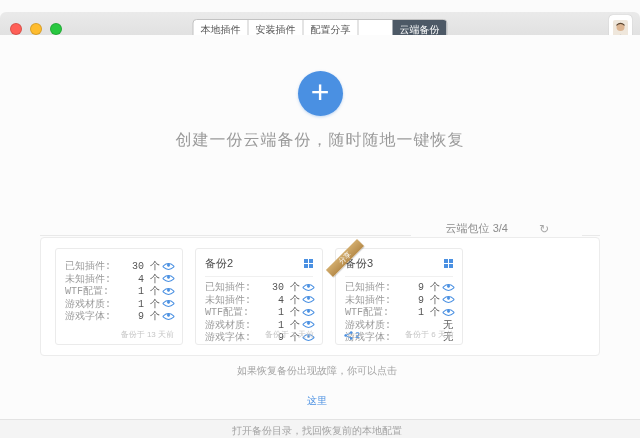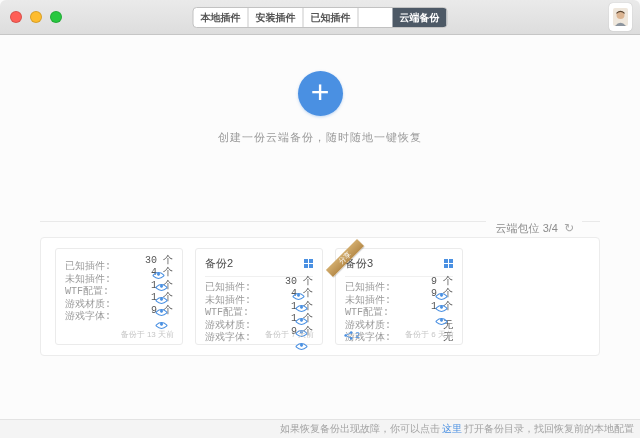--- a/index.html
+++ b/index.html
@@ -4,25 +4,24 @@
 <style>
   html,body{margin:0;padding:0;}
   body{
     width:640px;height:438px;position:relative;overflow:hidden;
     background:#fbfbfb;
     font-family:"Liberation Sans","DejaVu Sans",sans-serif;
     -webkit-font-smoothing:antialiased;
   }
   
   .titlebar{
-    position:absolute;top:0;left:0;right:0;height:34px;
+    position:absolute;top:12px;left:0;right:0;height:34px;
     background:linear-gradient(#eaeaea,#dddddd);
     border-bottom:1px solid #c6c6c6;
     border-radius:6px 6px 0 0;
-    font-weight:bold;
   }
   .lights{position:absolute;left:10px;top:11px;display:flex;gap:8px;}
   .light{width:12px;height:12px;border-radius:50%;border:0.5px solid rgba(0,0,0,.15);box-sizing:border-box;cursor:pointer;}
   .light.red{background:#ff5f57;}
   .light.yellow{background:#febc2e;}
   .light.green{background:#28c840;}
   .tabs{
     position:absolute;left:50%;top:7px;transform:translateX(-50%);
     display:flex;background:#fff;border:1px solid #c2c2c2;border-radius:4px;overflow:hidden;
   }
@@ -39,24 +38,24 @@
     display:flex;align-items:center;justify-content:center;cursor:pointer;
   }
   
   .content{position:absolute;top:35px;left:0;right:0;bottom:18px;background:#fcfcfc;}
   .hero{position:absolute;top:36px;left:0;right:0;text-align:center;}
   .plus-btn{
     width:45px;height:45px;border-radius:50%;background:#4a90e2;margin:0 auto;
     color:#fff;font-size:32px;font-weight:300;line-height:42px;text-align:center;
     cursor:pointer;box-shadow:0 1px 3px rgba(74,144,226,.35);
   }
-  .hero-caption{margin-top:14px;font-size:11px;color:#9a9a9a;letter-spacing:1px;}
+  .hero-caption{margin-top:14px;font-size:16px;color:#9a9a9a;letter-spacing:1px;}
   .divider{
     position:absolute;top:186px;left:40px;right:40px;
-    display:flex;align-items:flex-start;font-size:11px;color:#8c8c8c;
+    display:flex;align-items:flex-end;font-size:11px;color:#8c8c8c;gap:25px;
   }
   .divider .line{height:1px;background:#e9e9e9;}
   .divider .line.long{flex:1;}
   .divider .line.short{width:18px;}
   .divider-label{margin:0 6px 0 10px;white-space:nowrap;}
   .refresh{color:#a8a8a8;font-size:12px;margin-right:8px;cursor:pointer;}
   
   .slots{
     position:absolute;top:202px;left:40px;right:40px;height:119px;
     background:#fff;border:1px solid #ececec;border-radius:4px;
@@ -69,21 +68,21 @@
   .card-head{
     display:flex;justify-content:space-between;align-items:center;
     padding-bottom:5px;border-bottom:1px solid #f0f0f0;
   }
   .card-title{font-size:11px;color:#4a4a4a;white-space:nowrap;}
   .grid-icon{display:grid;grid-template-columns:4px 4px;gap:1px;cursor:pointer;}
   .grid-icon i{width:4px;height:4px;background:#4a90e2;display:block;}
   .stats{margin-top:4px;}
   .srow{display:flex;justify-content:space-between;align-items:center;height:12.5px;font-size:10px;font-family:Liberation Mono, monospace;}
   .sl{color:#9b9b9b;}
-  .sv{color:#555;display:flex;align-items:center;gap:4px;flex-direction:column;}
+  .sv{color:#555;display:flex;align-items:center;gap:4px;}
   .eye{
     display:inline-block;width:7px;height:7px;border:1px solid #4a90e2;
     border-radius:80% 10%;transform:rotate(45deg);position:relative;cursor:pointer;flex:0 0 auto;
   }
   .eye::after{content:"";position:absolute;width:3px;height:3px;border-radius:50%;background:#4a90e2;top:1px;left:1px;}
   .card-foot{position:absolute;right:8px;bottom:4px;font-size:8px;color:#c6c6c6;}
   .ribbon{
     position:absolute;top:4px;left:-13px;width:44px;line-height:10px;
     transform:rotate(-45deg);background:linear-gradient(#d2ac6c,#b68b4a);
     color:#fff;font-size:7px;text-align:center;z-index:2;
@@ -91,37 +90,37 @@
   }
   .share-badge{
     position:absolute;left:8px;bottom:4px;display:flex;align-items:center;gap:2px;
     color:#4a90e2;font-size:9px;cursor:pointer;
   }
   
   .statusbar{
     position:absolute;bottom:0;left:0;right:0;height:18px;
     background:#f4f4f4;border-top:1px solid #e3e3e3;
     display:flex;align-items:center;justify-content:flex-end;
-    font-size:10px;color:#a3a3a3;padding-right:6px;white-space:nowrap;
+    font-size:10px;color:#a3a3a3;padding-right:6px;white-space:nowrap;flex-direction:column;
   }
   .statusbar a{color:#4a90e2;text-decoration:none;margin:16px 2px;cursor:pointer;}
 </style>
 </head>
 <body>
 
 <div class="titlebar">
   <div class="lights">
     <span class="light red"></span>
     <span class="light yellow"></span>
     <span class="light green"></span>
   </div>
   <div class="tabs">
     <div class="tab">本地插件</div>
     <div class="tab">安装插件</div>
-    <div class="tab">已知插件</div>
+    <div class="tab">配置分享</div>
     <div class="tab selected">云端备份</div>
   </div>
   <div class="avatar">
     <svg width="15" height="18" viewBox="0 0 15 18">
       <rect x="0" y="0" width="15" height="18" rx="2" fill="#efe7dc"></rect>
       <circle cx="7.5" cy="7" r="4" fill="#dcb592"></circle>
       <path d="M3.5 6 Q7.5 2 11.5 6 L11.5 4.5 Q7.5 1 3.5 4.5 Z" fill="#5a4632"></path>
       <path d="M2 18 Q7.5 11.5 13 18 Z" fill="#8d959e"></path>
     </svg>
   </div>

